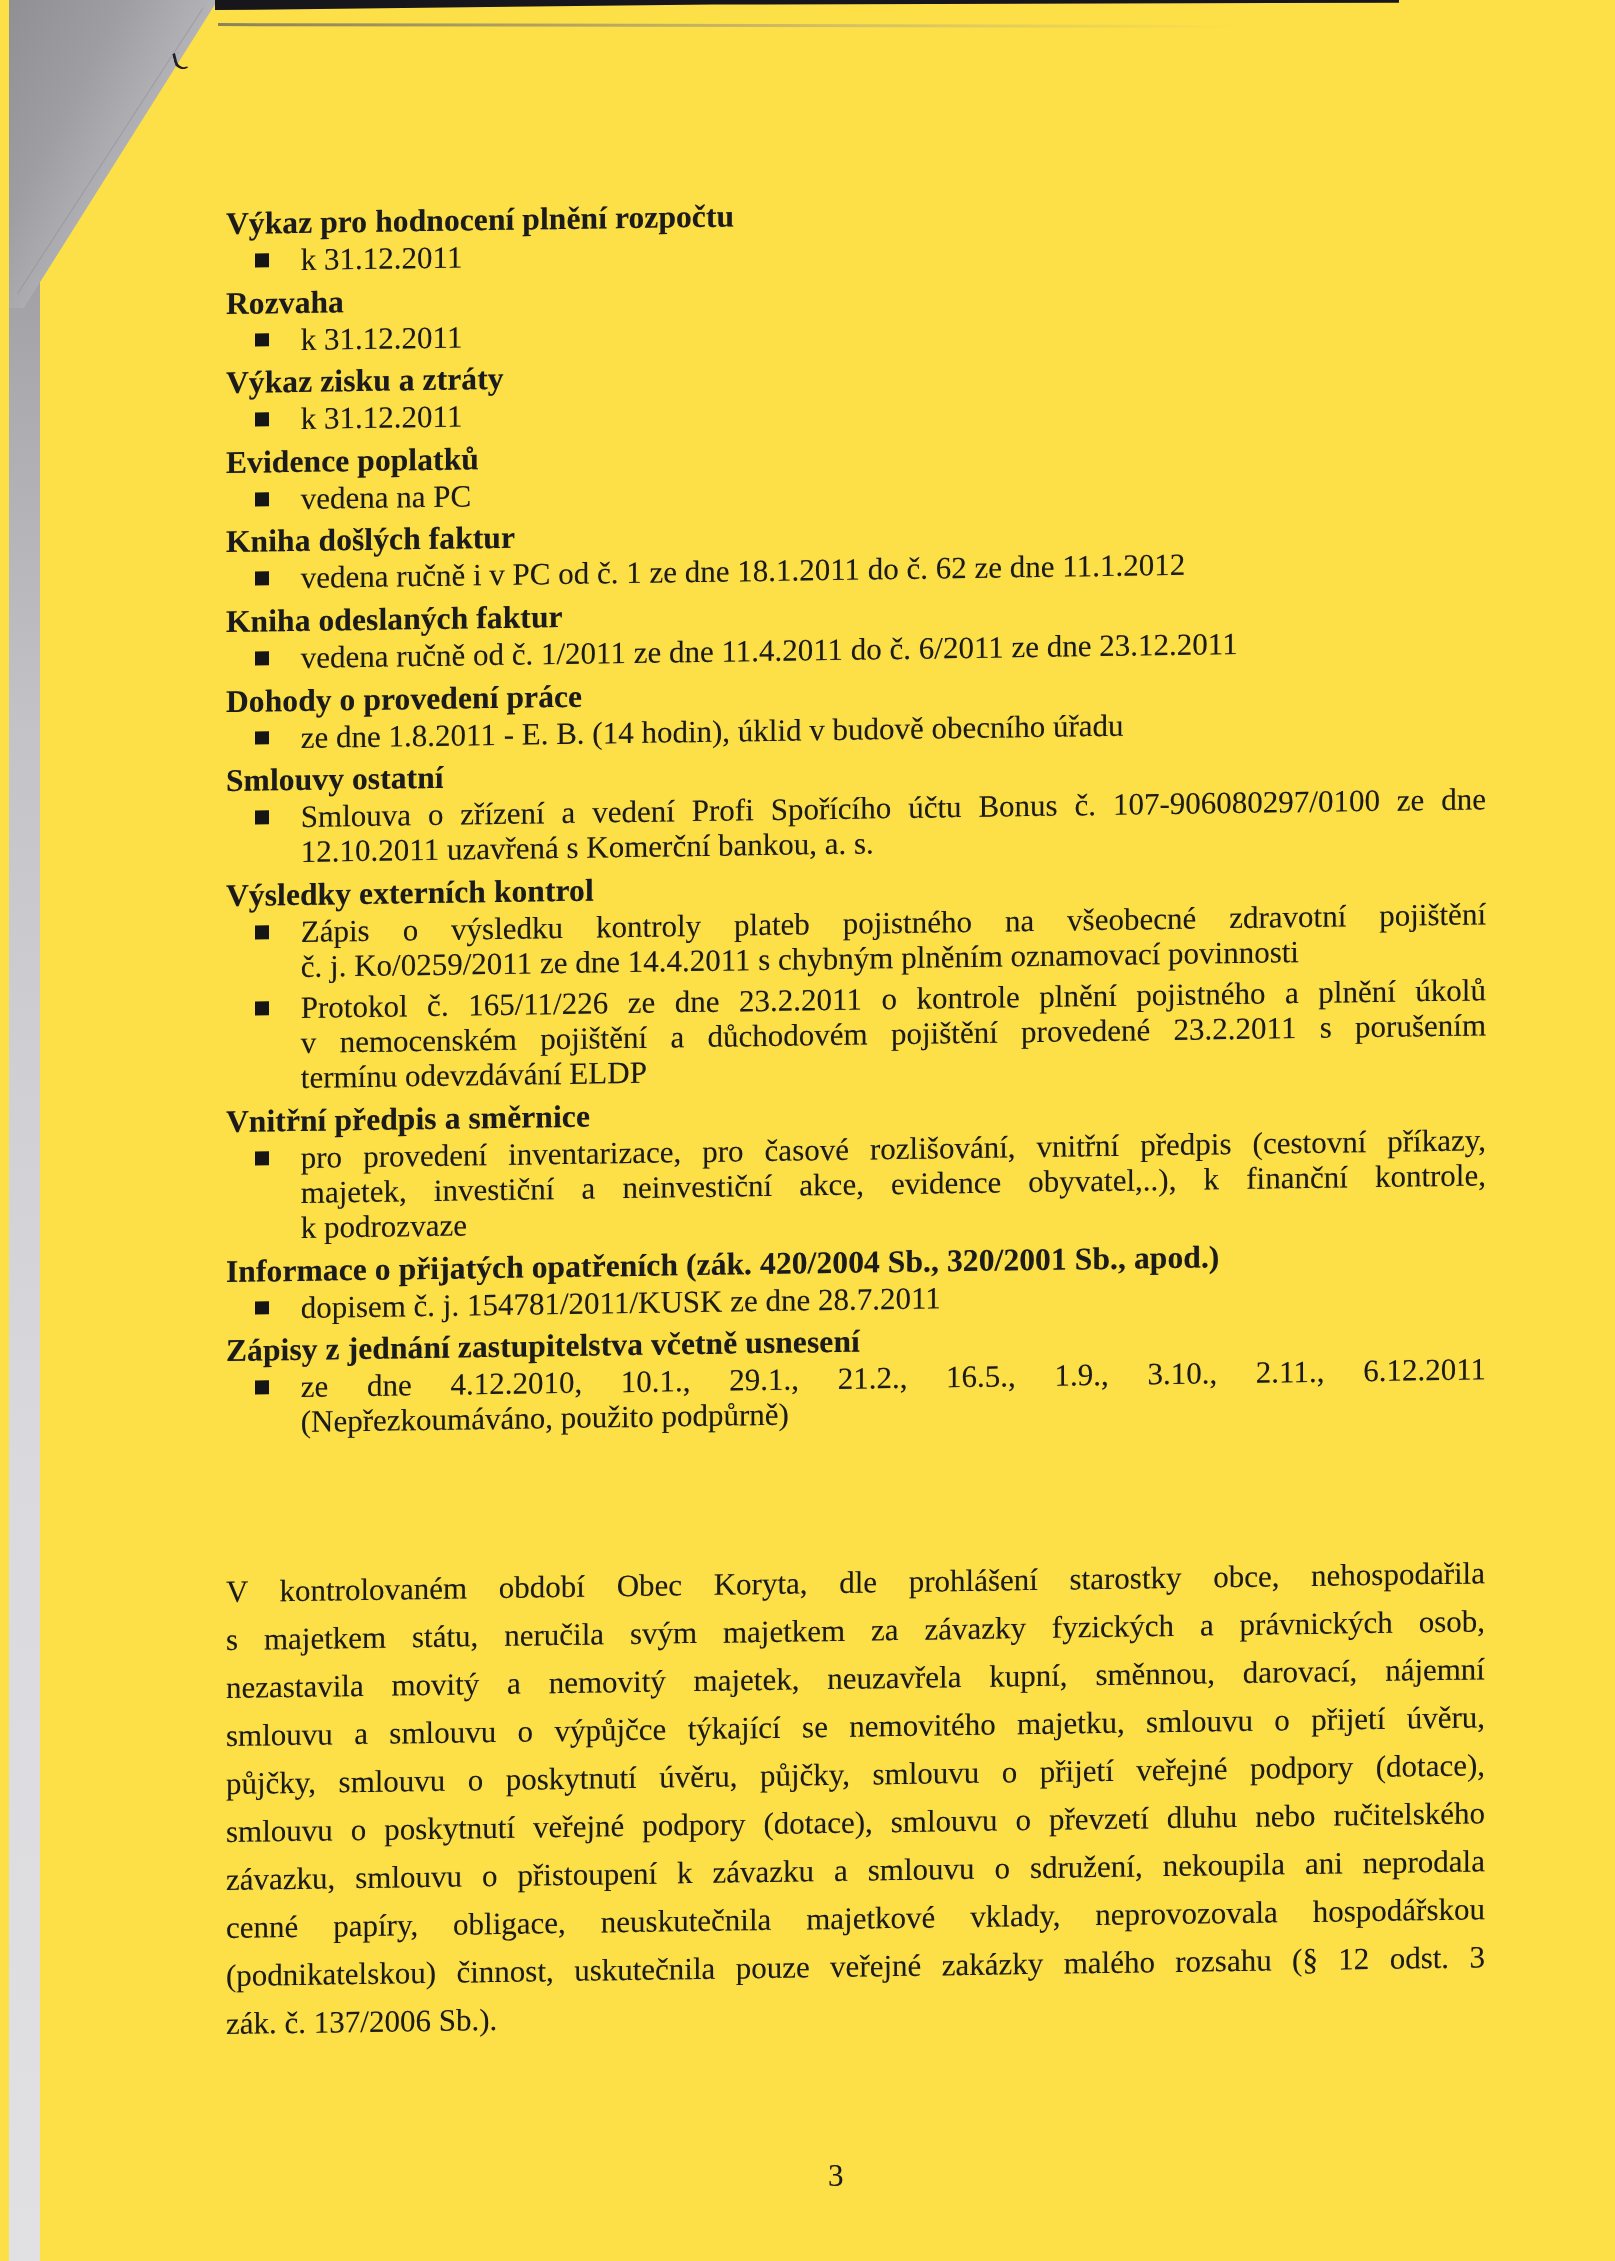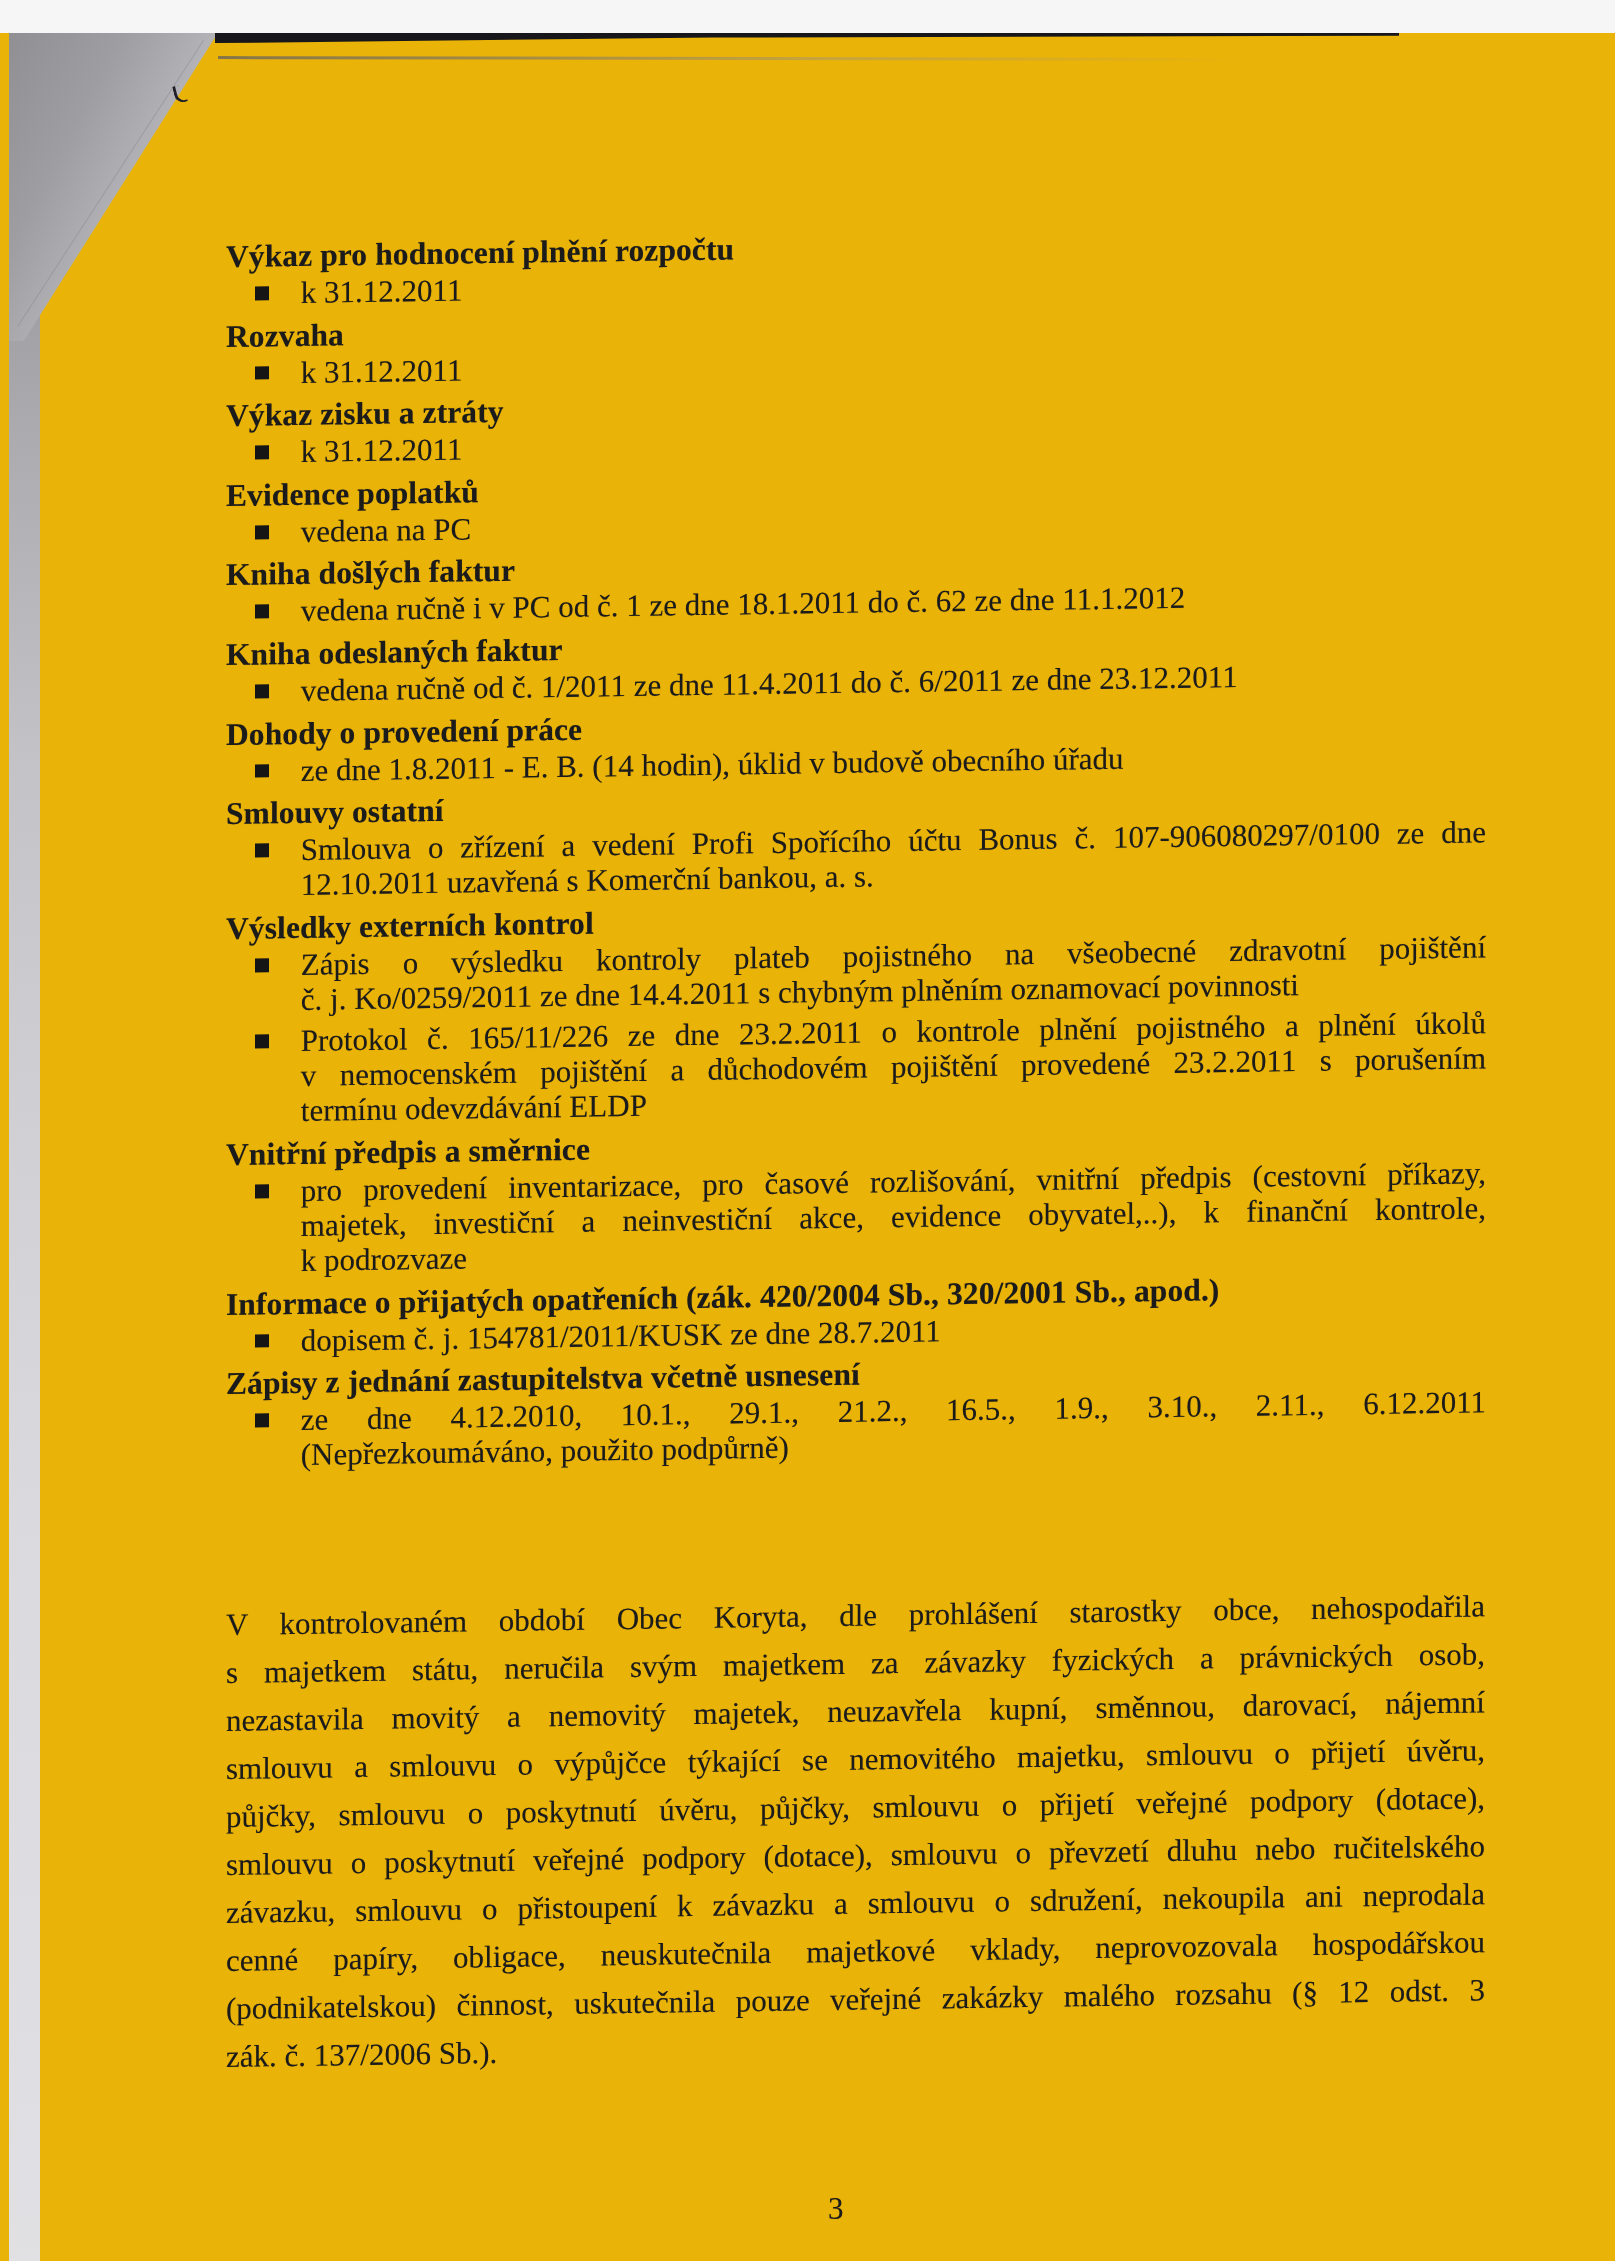--- a/index.html
+++ b/index.html
@@ -2,21 +2,21 @@
 <html style="font-size:10.5px"><head>
 <meta charset="utf-8">
 <style>
   html,body{margin:0;padding:0;}
   body{
     width:1616px;height:2261px;position:relative;overflow:hidden;
     background:#f6f6f7;
     font-family:"Liberation Serif","DejaVu Serif",serif;
   }
   .page{
-    position:absolute;inset:0;background:#eab308;margin-top:33px;
+    position:absolute;inset:0;background:#fde047;
   }
   
   .left-strip{
     position:absolute;left:8.5px;top:0;width:31px;height:2261px;
     background:linear-gradient(180deg,
       #808085 0%,#98989d 8%,#ababb0 18%,#c2c2c7 32%,
       #d0d0d4 48%,#dadade 65%,#e1e1e4 100%);
     filter:blur(0.7px);
   }
   

